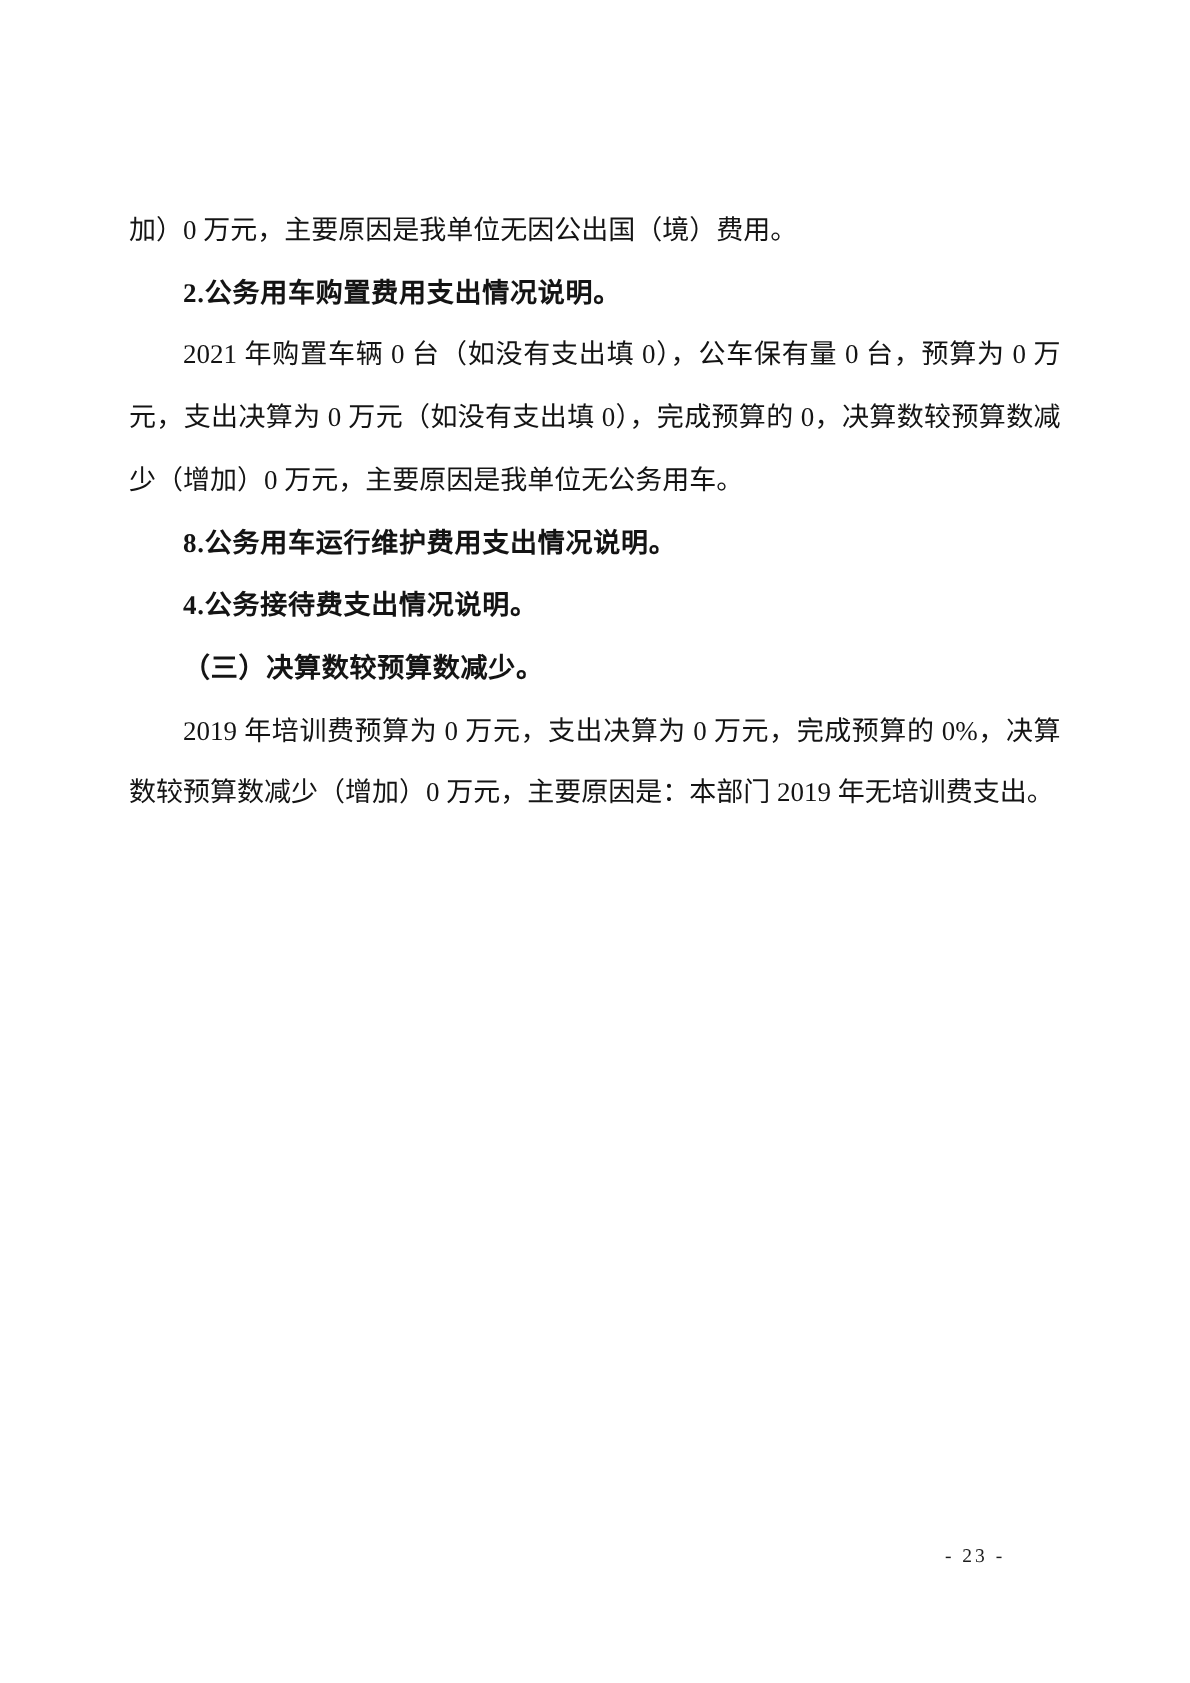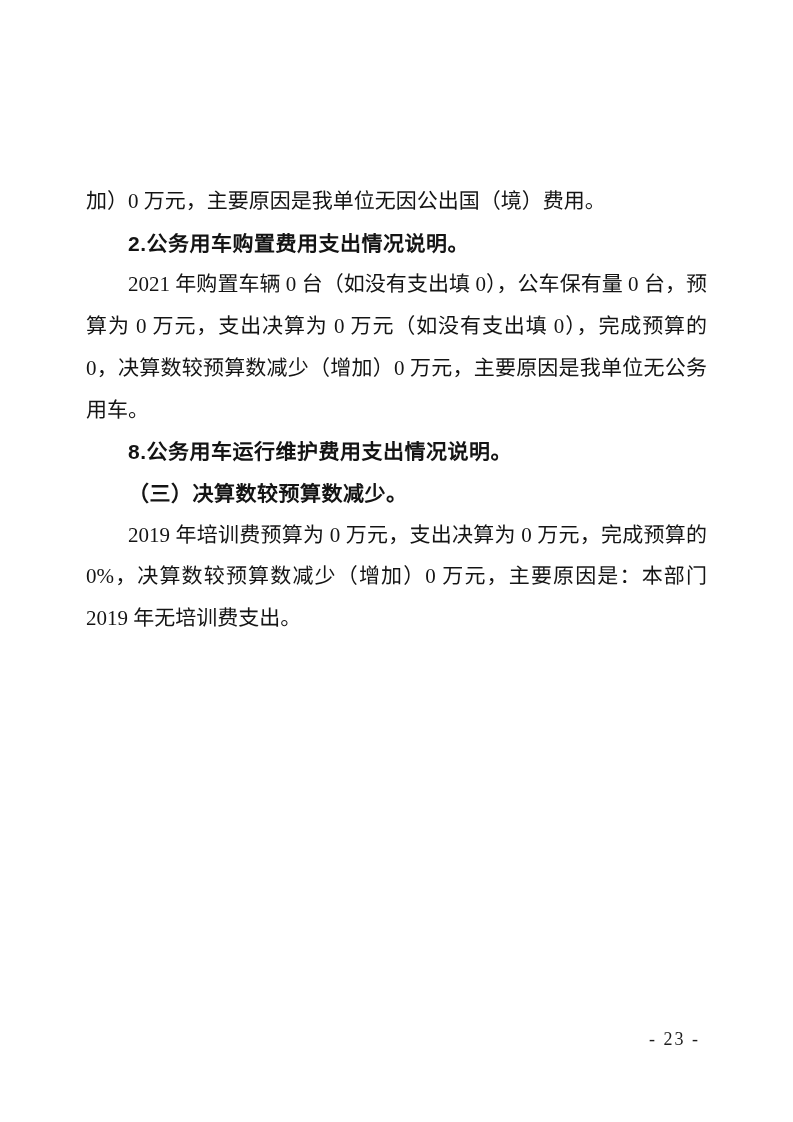--- a/index.html
+++ b/index.html
@@ -14,57 +14,57 @@
     background: #ffffff;
     overflow: hidden;
     margin: 0;
   }
   .content {
     position: absolute;
     left: 86px;
     top: 133px;
     width: 621px;
     font-family: "Liberation Serif", "DejaVu Serif", serif;
-    font-size: 21px;
+    font-size: 18px;
     line-height: 41.7px;
     color: #141414;
     text-align: justify;
     text-justify: inter-ideograph;
-    margin-top: 48px;
   }
   .para {
     margin: 0;
     text-indent: 2em;
   }
   .para.no-indent {
     text-indent: 0;
   }
   .para.heading {
-    font-family: Liberation Sans, sans-serif;
+    font-family: Liberation Serif, serif;
     font-weight: bold;
     letter-spacing: 0.5px;
   }
   .page-number {
     position: absolute;
     top: 1029px;
     left: 630px;
     width: 70px;
-    text-align: right;
+    text-align: left;
     font-family: "Liberation Serif", "DejaVu Serif", serif;
-    font-size: 18px;
+    font-size: 13px;
     letter-spacing: 2px;
     color: #1c1c1c;
   }
 </style>
 </head>
 <body>
 
 <div class="page">
   <div class="content">
       <div class="para no-indent">加）0 万元，主要原因是我单位无因公出国（境）费用。</div>
       <div class="para heading">2.公务用车购置费用支出情况说明。</div>
       <div class="para">2021 年购置车辆 0 台（如没有支出填 0），公车保有量 0 台，预算为 0 万元，支出决算为 0 万元（如没有支出填 0），完成预算的 0，决算数较预算数减少（增加）0 万元，主要原因是我单位无公务用车。</div>
       <div class="para heading">8.公务用车运行维护费用支出情况说明。</div>
+      <div class="para heading">4.公务接待费支出情况说明。</div>
       <div class="para heading">（三）决算数较预算数减少。</div>
       <div class="para">2019 年培训费预算为 0 万元，支出决算为 0 万元，完成预算的 0%，决算数较预算数减少（增加）0 万元，主要原因是：本部门 2019 年无培训费支出。</div>
     </div>
   <div class="page-number">- 23 -</div>
 </div>
 
 </body></html>

